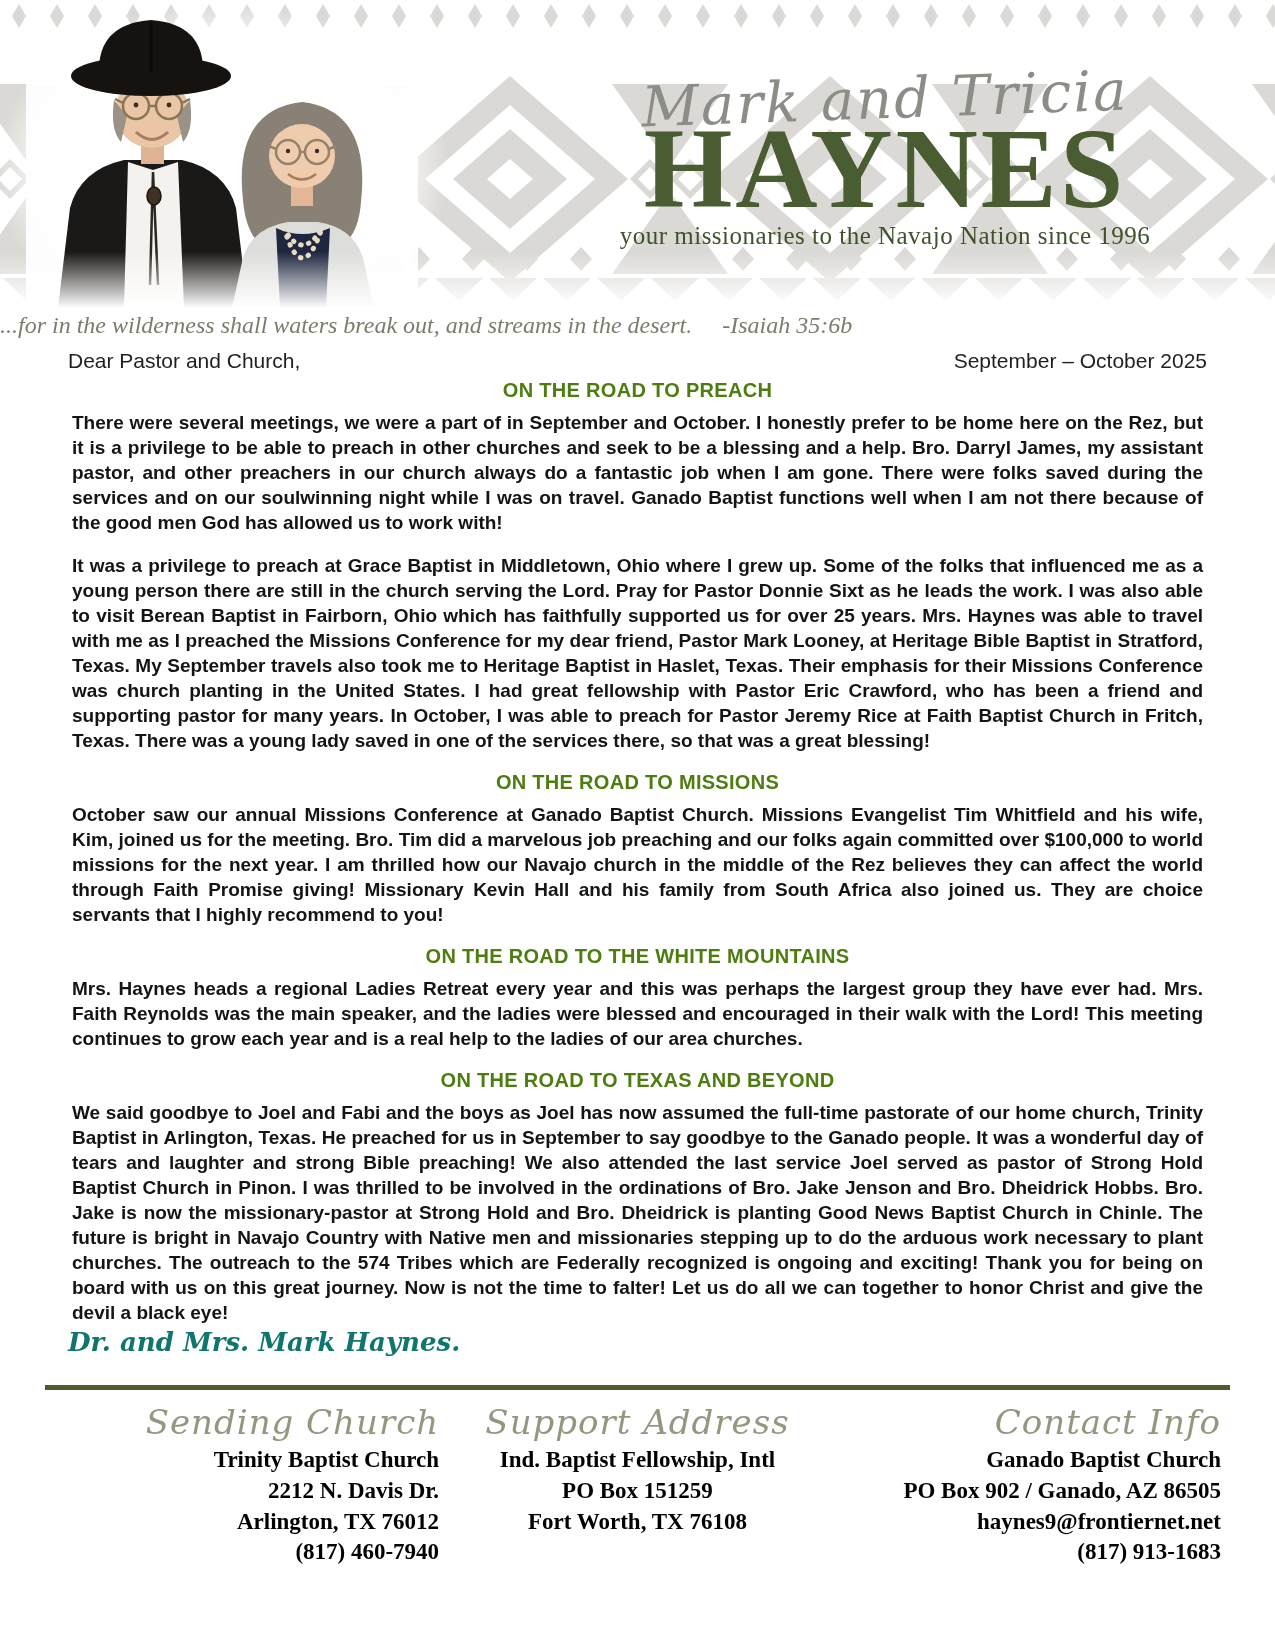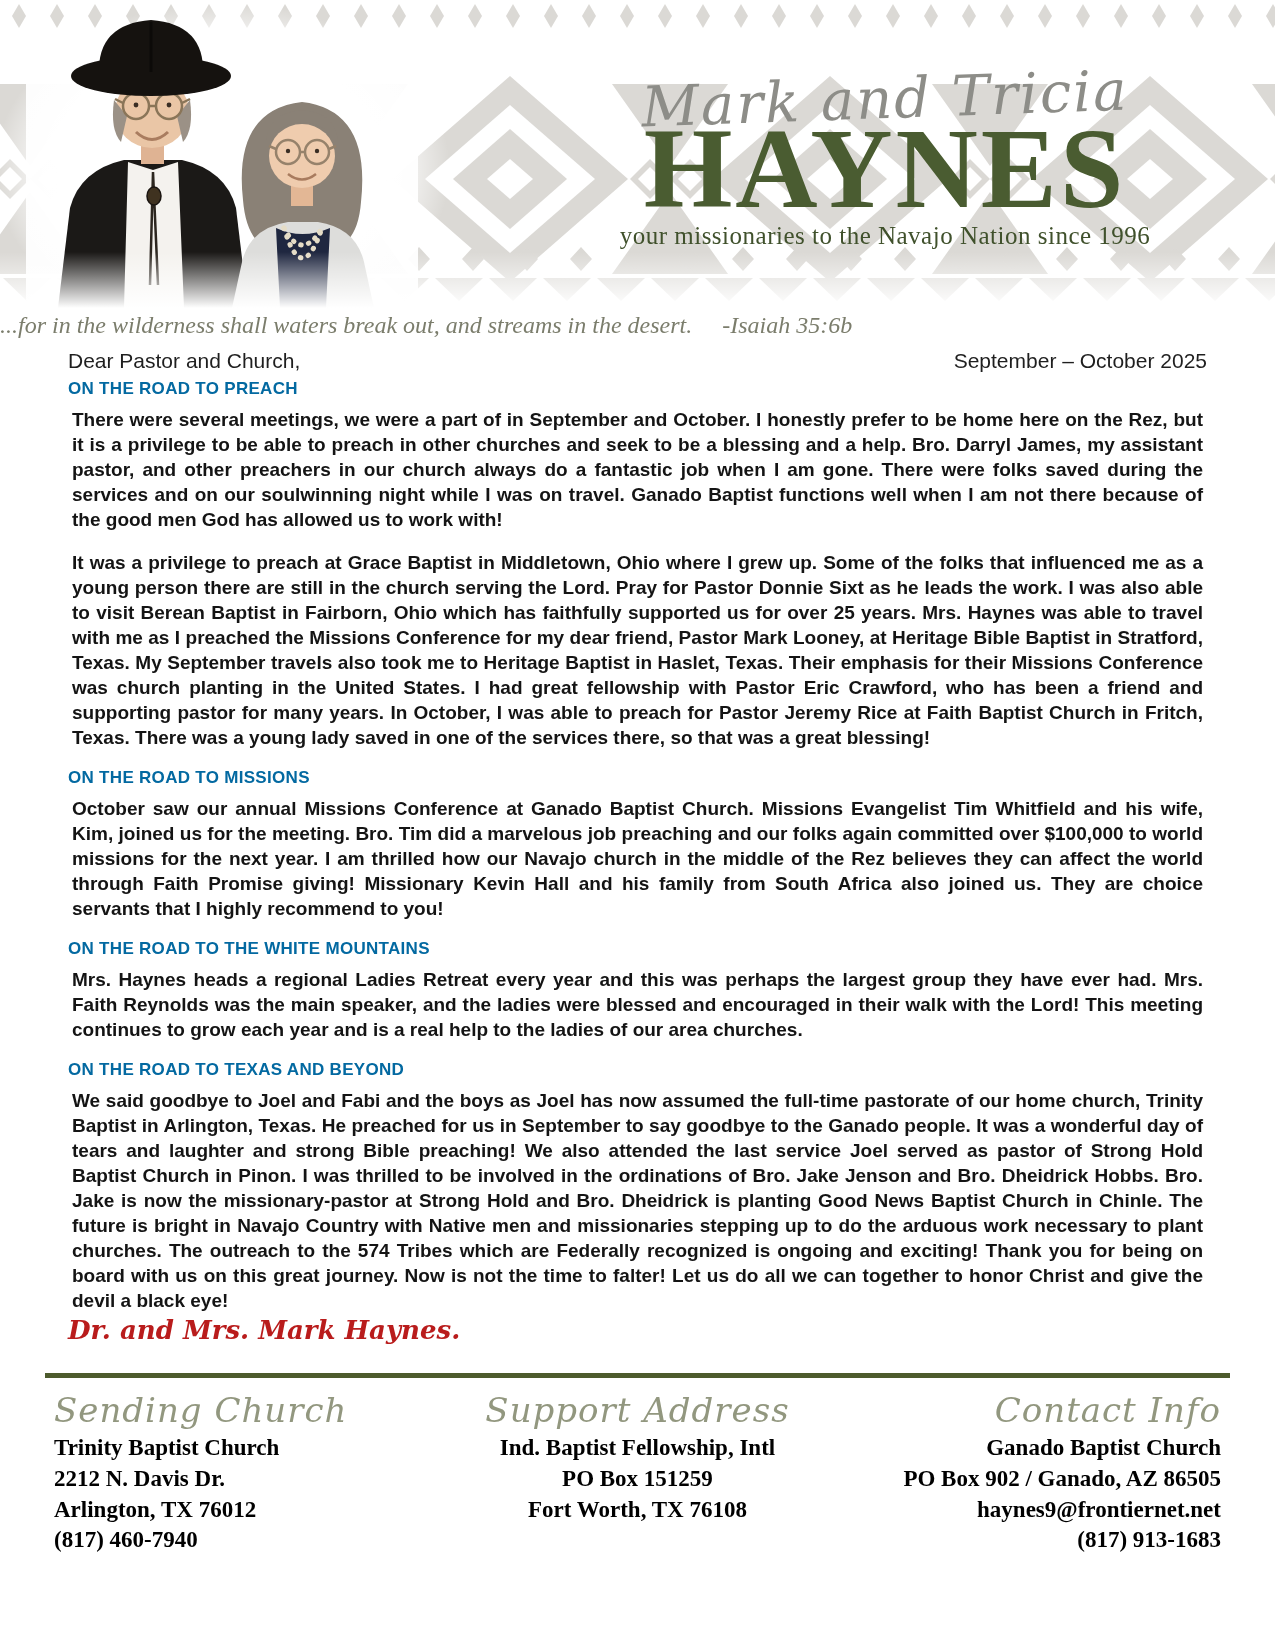--- a/index.html
+++ b/index.html
@@ -19,38 +19,38 @@
 
   
   .verse{text-align:left;font-family:Liberation Serif, serif;font-style:italic;font-size:24px;
          color:#7b7d6c;margin-top:4px;}
   .verse-ref{margin-left:30px;}
 
   
   .meta-row{display:flex;justify-content:space-between;padding:0 68px;font-size:21px;
             color:#1f1f1f;margin-top:10px;gap:20px;}
   main{padding:0 68px;}
-  h2.sec{text-align:left;color:#0369a1;font-size:17px;font-weight:bold;
+  h2.sec{text-align:center;color:#4d7c0f;font-size:20px;font-weight:bold;
          letter-spacing:.3px;margin:12px 0 8px;}
   h2.first{margin-top:6px;}
   p.body{margin:0 4px 18px;font-weight:bold;font-size:19px;line-height:25px;
          text-align:justify;color:#141414;}
   p.lastp{margin-bottom:2px;}
   .signature{font-family:"DejaVu Serif",serif;font-weight:bold;font-style:italic;
-             font-size:26px;color:#b91c1c;margin-top:0;}
+             font-size:26px;color:#0f766e;margin-top:0;}
 
   
   .divider{border:none;border-top:5px solid #4d5b2d;margin:28px 45px 10px;}
   .footer-grid{display:flex;justify-content:space-between;padding:2px 54px 0;}
   .fcol{width:33%;}
   .fcol .fhead{font-family:"DejaVu Serif",serif;font-style:italic;font-weight:normal;
                font-size:34px;color:#92977f;margin:0 0 3px;letter-spacing:1px;}
   .fline{font-family:"Liberation Serif",serif;font-weight:bold;font-size:23px;
          color:#000000;line-height:1.34;}
-  .fcol.left{text-align:left;}
+  .fcol.left{text-align:right;}
   .fcol.center{text-align:center;}
   .fcol.right{text-align:right;}
 </style>
 </head>
 <body>
 
 <div class="page">
 
   <header>
     <svg class="header-art" width="1275" height="308" viewBox="0 0 1275 308">

